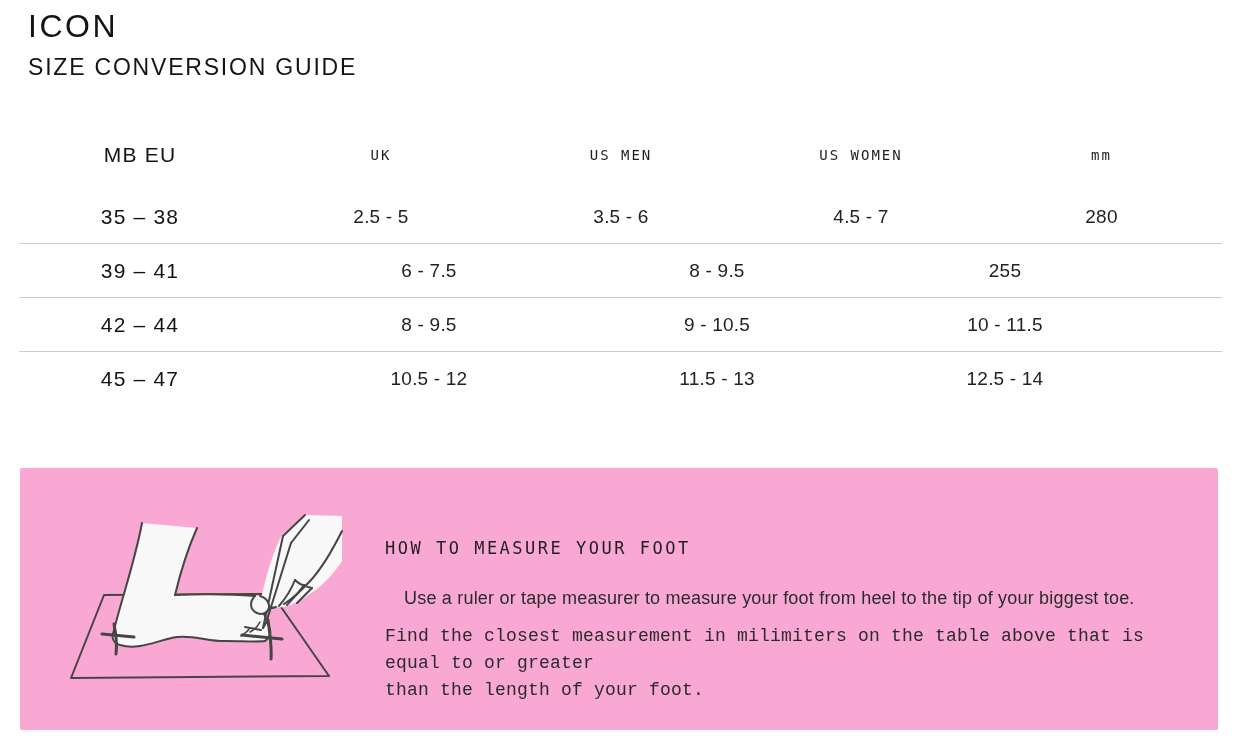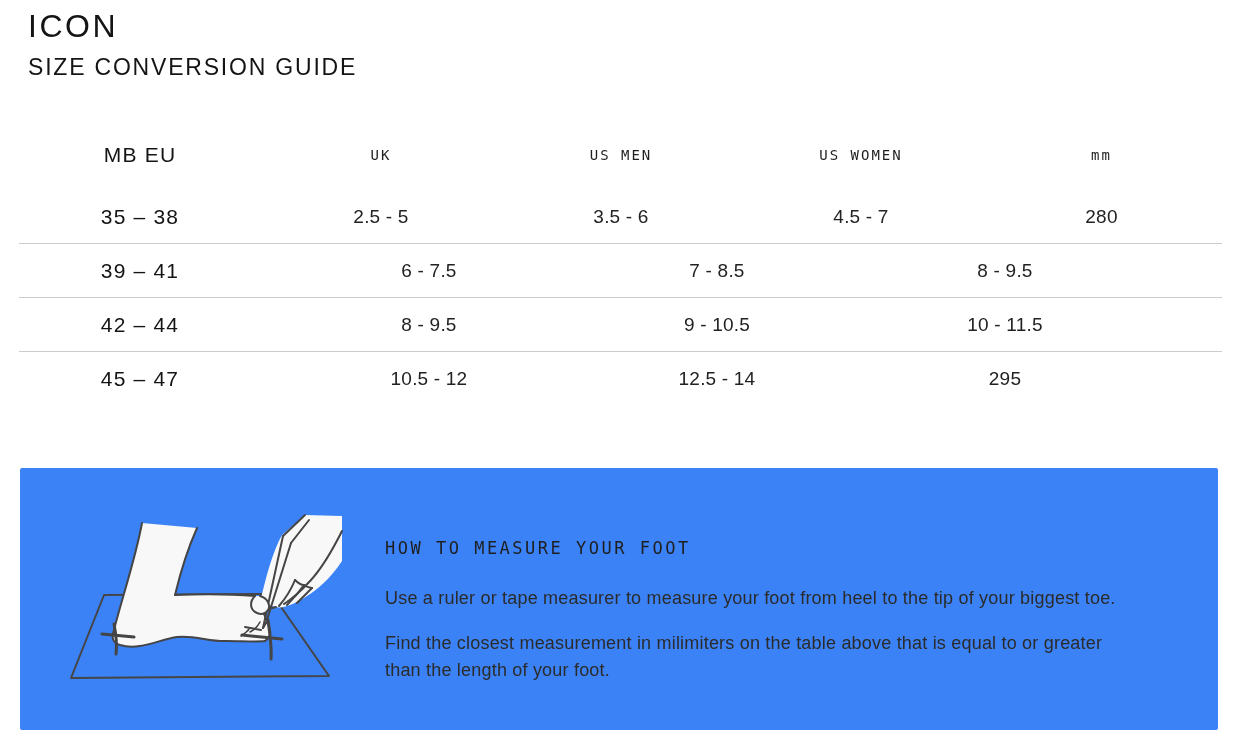--- a/index.html
+++ b/index.html
@@ -40,35 +40,35 @@
     font-family:"DejaVu Sans Mono","Liberation Mono",monospace;
     font-size:14px; letter-spacing:2px; color:#1f1f1f;
   }
   .td.display { font-size:21px; letter-spacing:1.2px; color:#141414; }
   .td.body { font-size:19px; letter-spacing:0.2px; color:#222222; }
 
   
   .measure-panel {
     position:absolute; left:20px; top:468px;
     width:1198px; height:262px;
-    background:#3b82f6; border-radius:2px;
+    background:#f9a8d4; border-radius:2px;
   }
   .foot-illustration { position:absolute; left:35px; top:38px; }
   .measure-text { position:absolute; left:365px; top:70px; width:805px; }
   .measure-heading {
     margin:0; font-weight:400;
     font-family:"DejaVu Sans Mono","Liberation Mono",monospace;
     font-size:17px; letter-spacing:2.5px; color:#1f1f1f;
   }
   .measure-text p {
     margin:0; font-size:18px; line-height:27px;
     color:#2b2b2b; letter-spacing:0.2px;
   }
-  .measure-text p.first { margin-top:27px; }
-  .measure-text p.second { margin-top:18px; white-space:pre-line; }
+  .measure-text p.first { margin-top:27px;margin-left:19px; }
+  .measure-text p.second { margin-top:11px; white-space:pre-line;font-family:Liberation Mono, monospace; }
 </style>
 </head>
 <body>
 
 <header class="page-header">
   <h1 class="brand-title">ICON</h1>
   <h2 class="page-subtitle">SIZE CONVERSION GUIDE</h2>
 </header>
 
 <section class="size-table">
@@ -83,33 +83,33 @@
       <div class="t-row">
         <div class="td display">35 – 38</div>
         <div class="td body">2.5 - 5</div>
         <div class="td body">3.5 - 6</div>
         <div class="td body">4.5 - 7</div>
         <div class="td body">280</div>
       </div>
       <div class="t-row sep">
         <div class="td display">39 – 41</div>
         <div class="td body">6 - 7.5</div>
-        <div class="td body">7 - 8.5</div>
         <div class="td body">8 - 9.5</div>
         <div class="td body">255</div>
       </div>
       <div class="t-row sep">
         <div class="td display">42 – 44</div>
         <div class="td body">8 - 9.5</div>
         <div class="td body">9 - 10.5</div>
         <div class="td body">10 - 11.5</div>
       </div>
       <div class="t-row sep">
         <div class="td display">45 – 47</div>
         <div class="td body">10.5 - 12</div>
+        <div class="td body">11.5 - 13</div>
         <div class="td body">12.5 - 14</div>
         <div class="td body">295</div>
       </div>
     </div>
 </section>
 
 <section class="measure-panel">
   <svg class="foot-illustration" width="292" height="190" viewBox="0 0 292 190" fill="none" stroke="#454545" stroke-width="2" stroke-linecap="round" stroke-linejoin="round">
 
     <path d="M49,89 L217,88 L274,170 L16,172 Z"></path>

